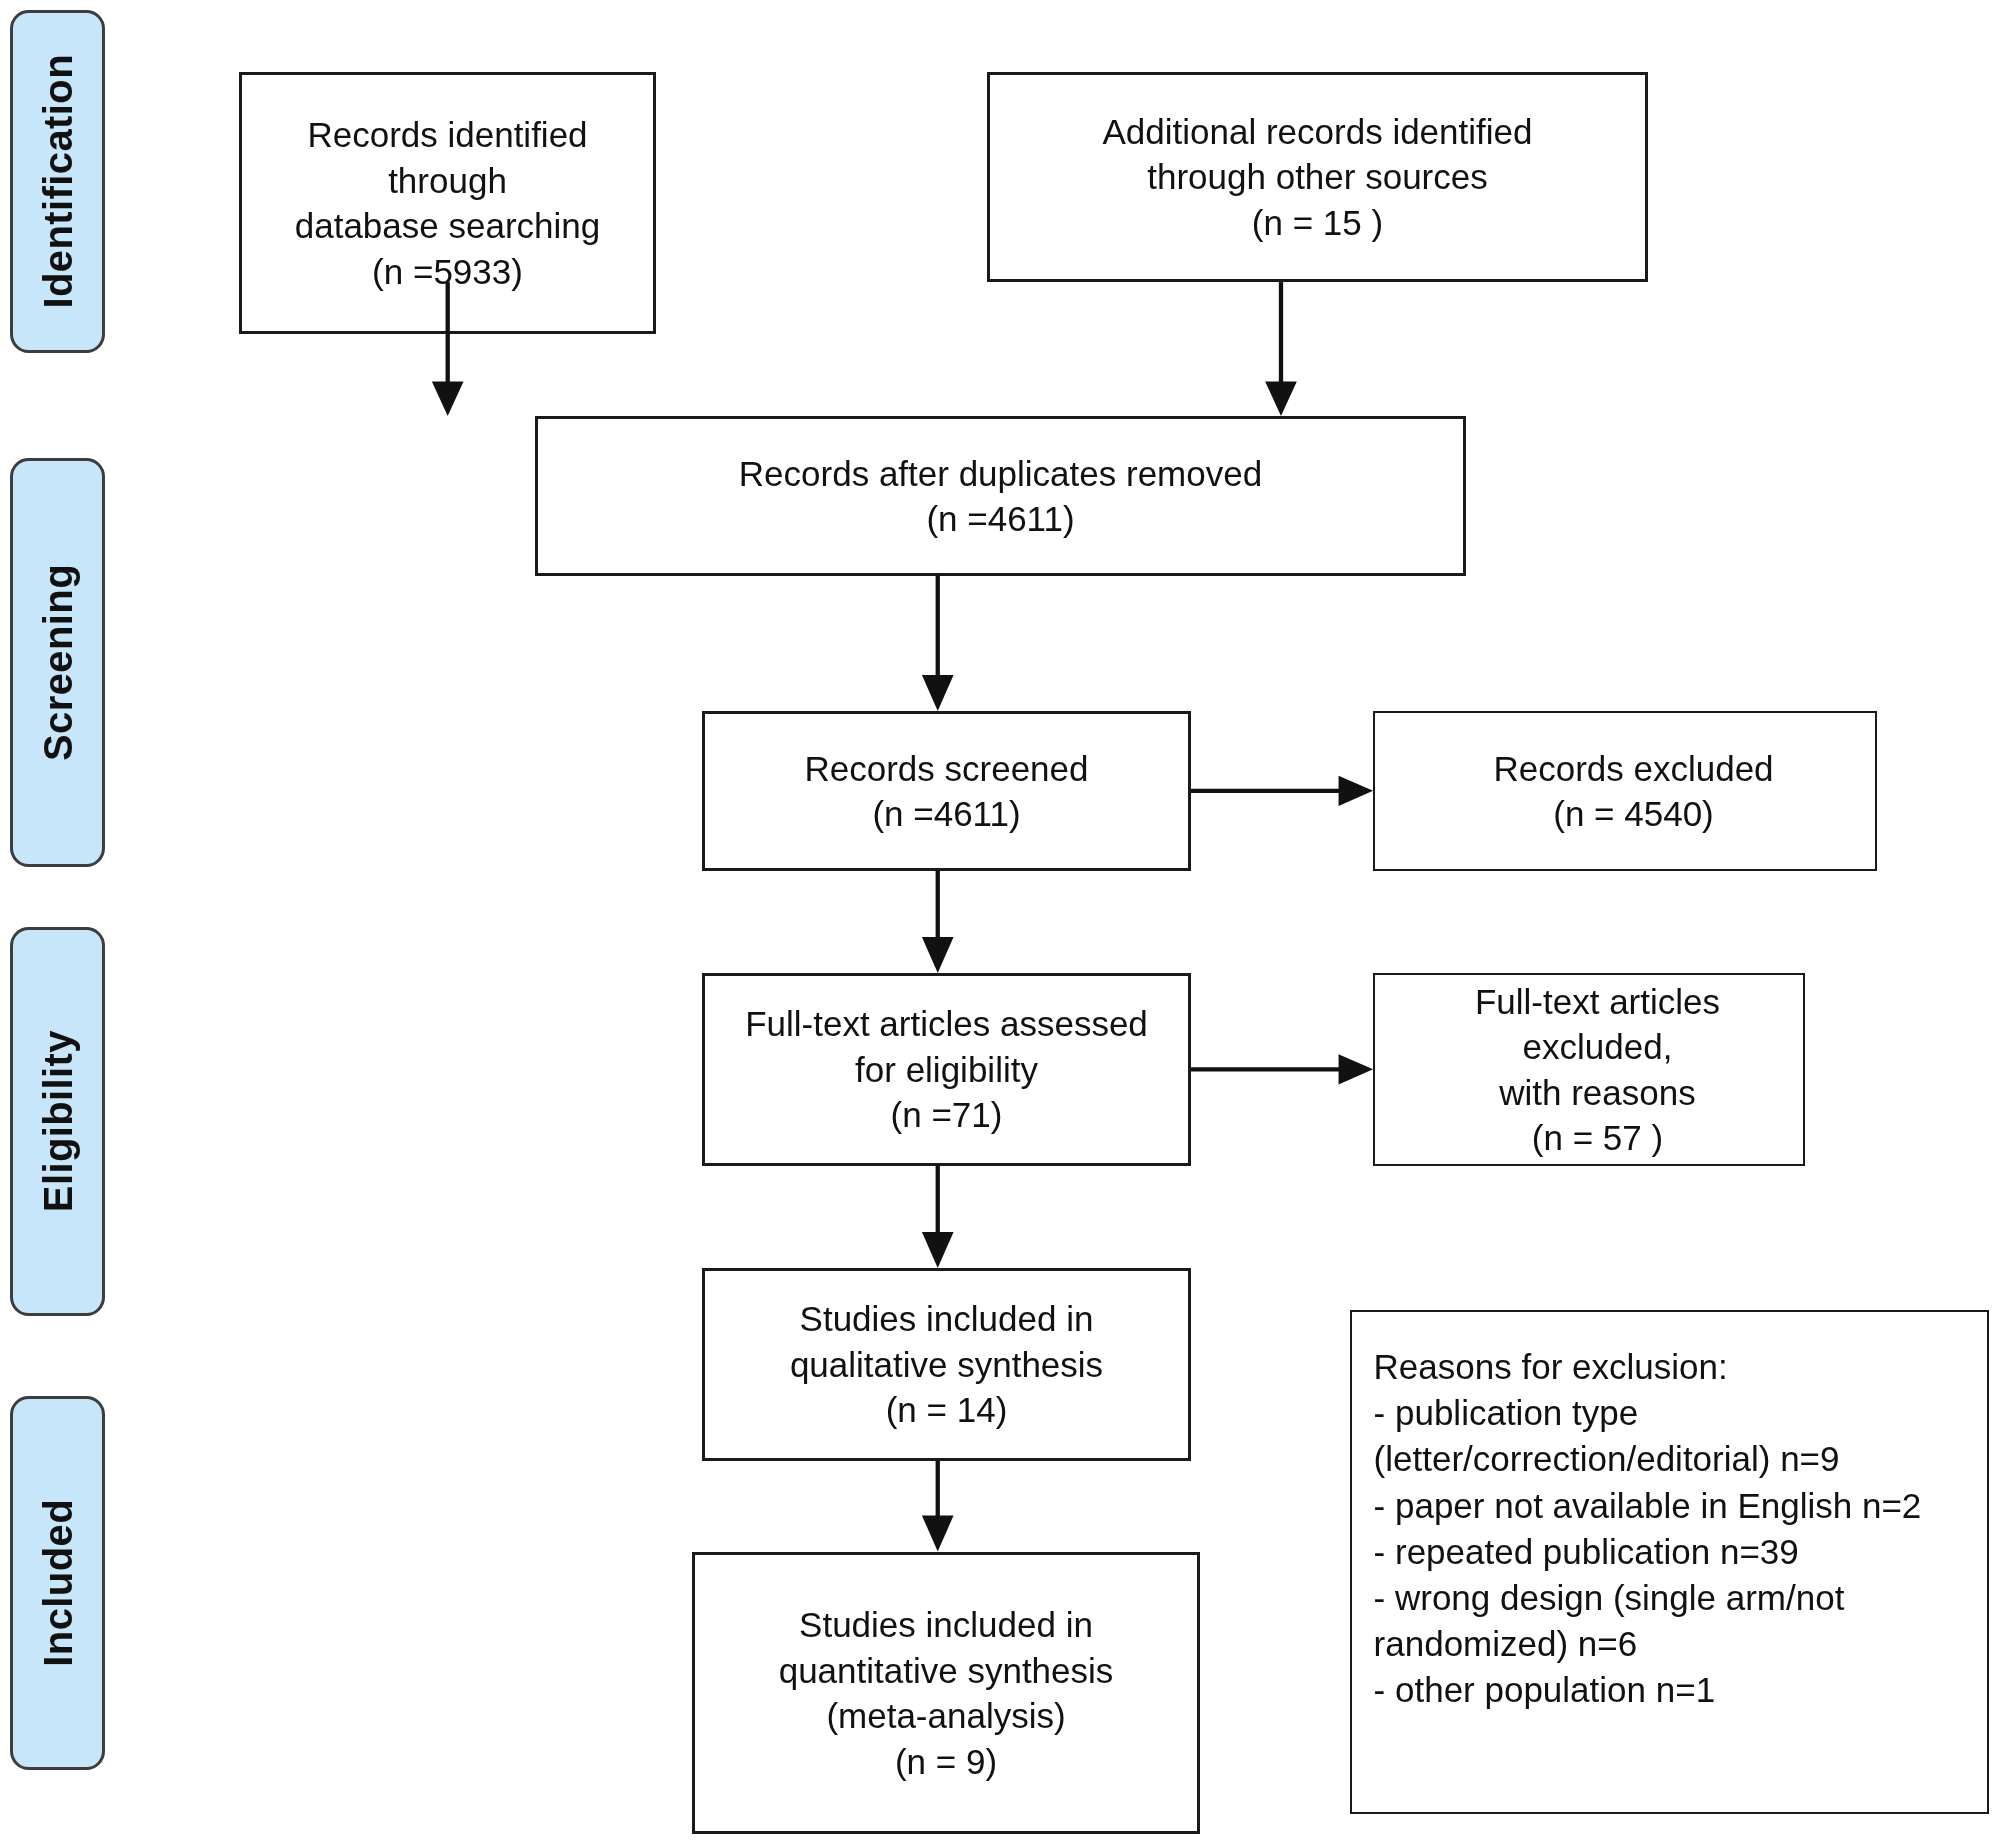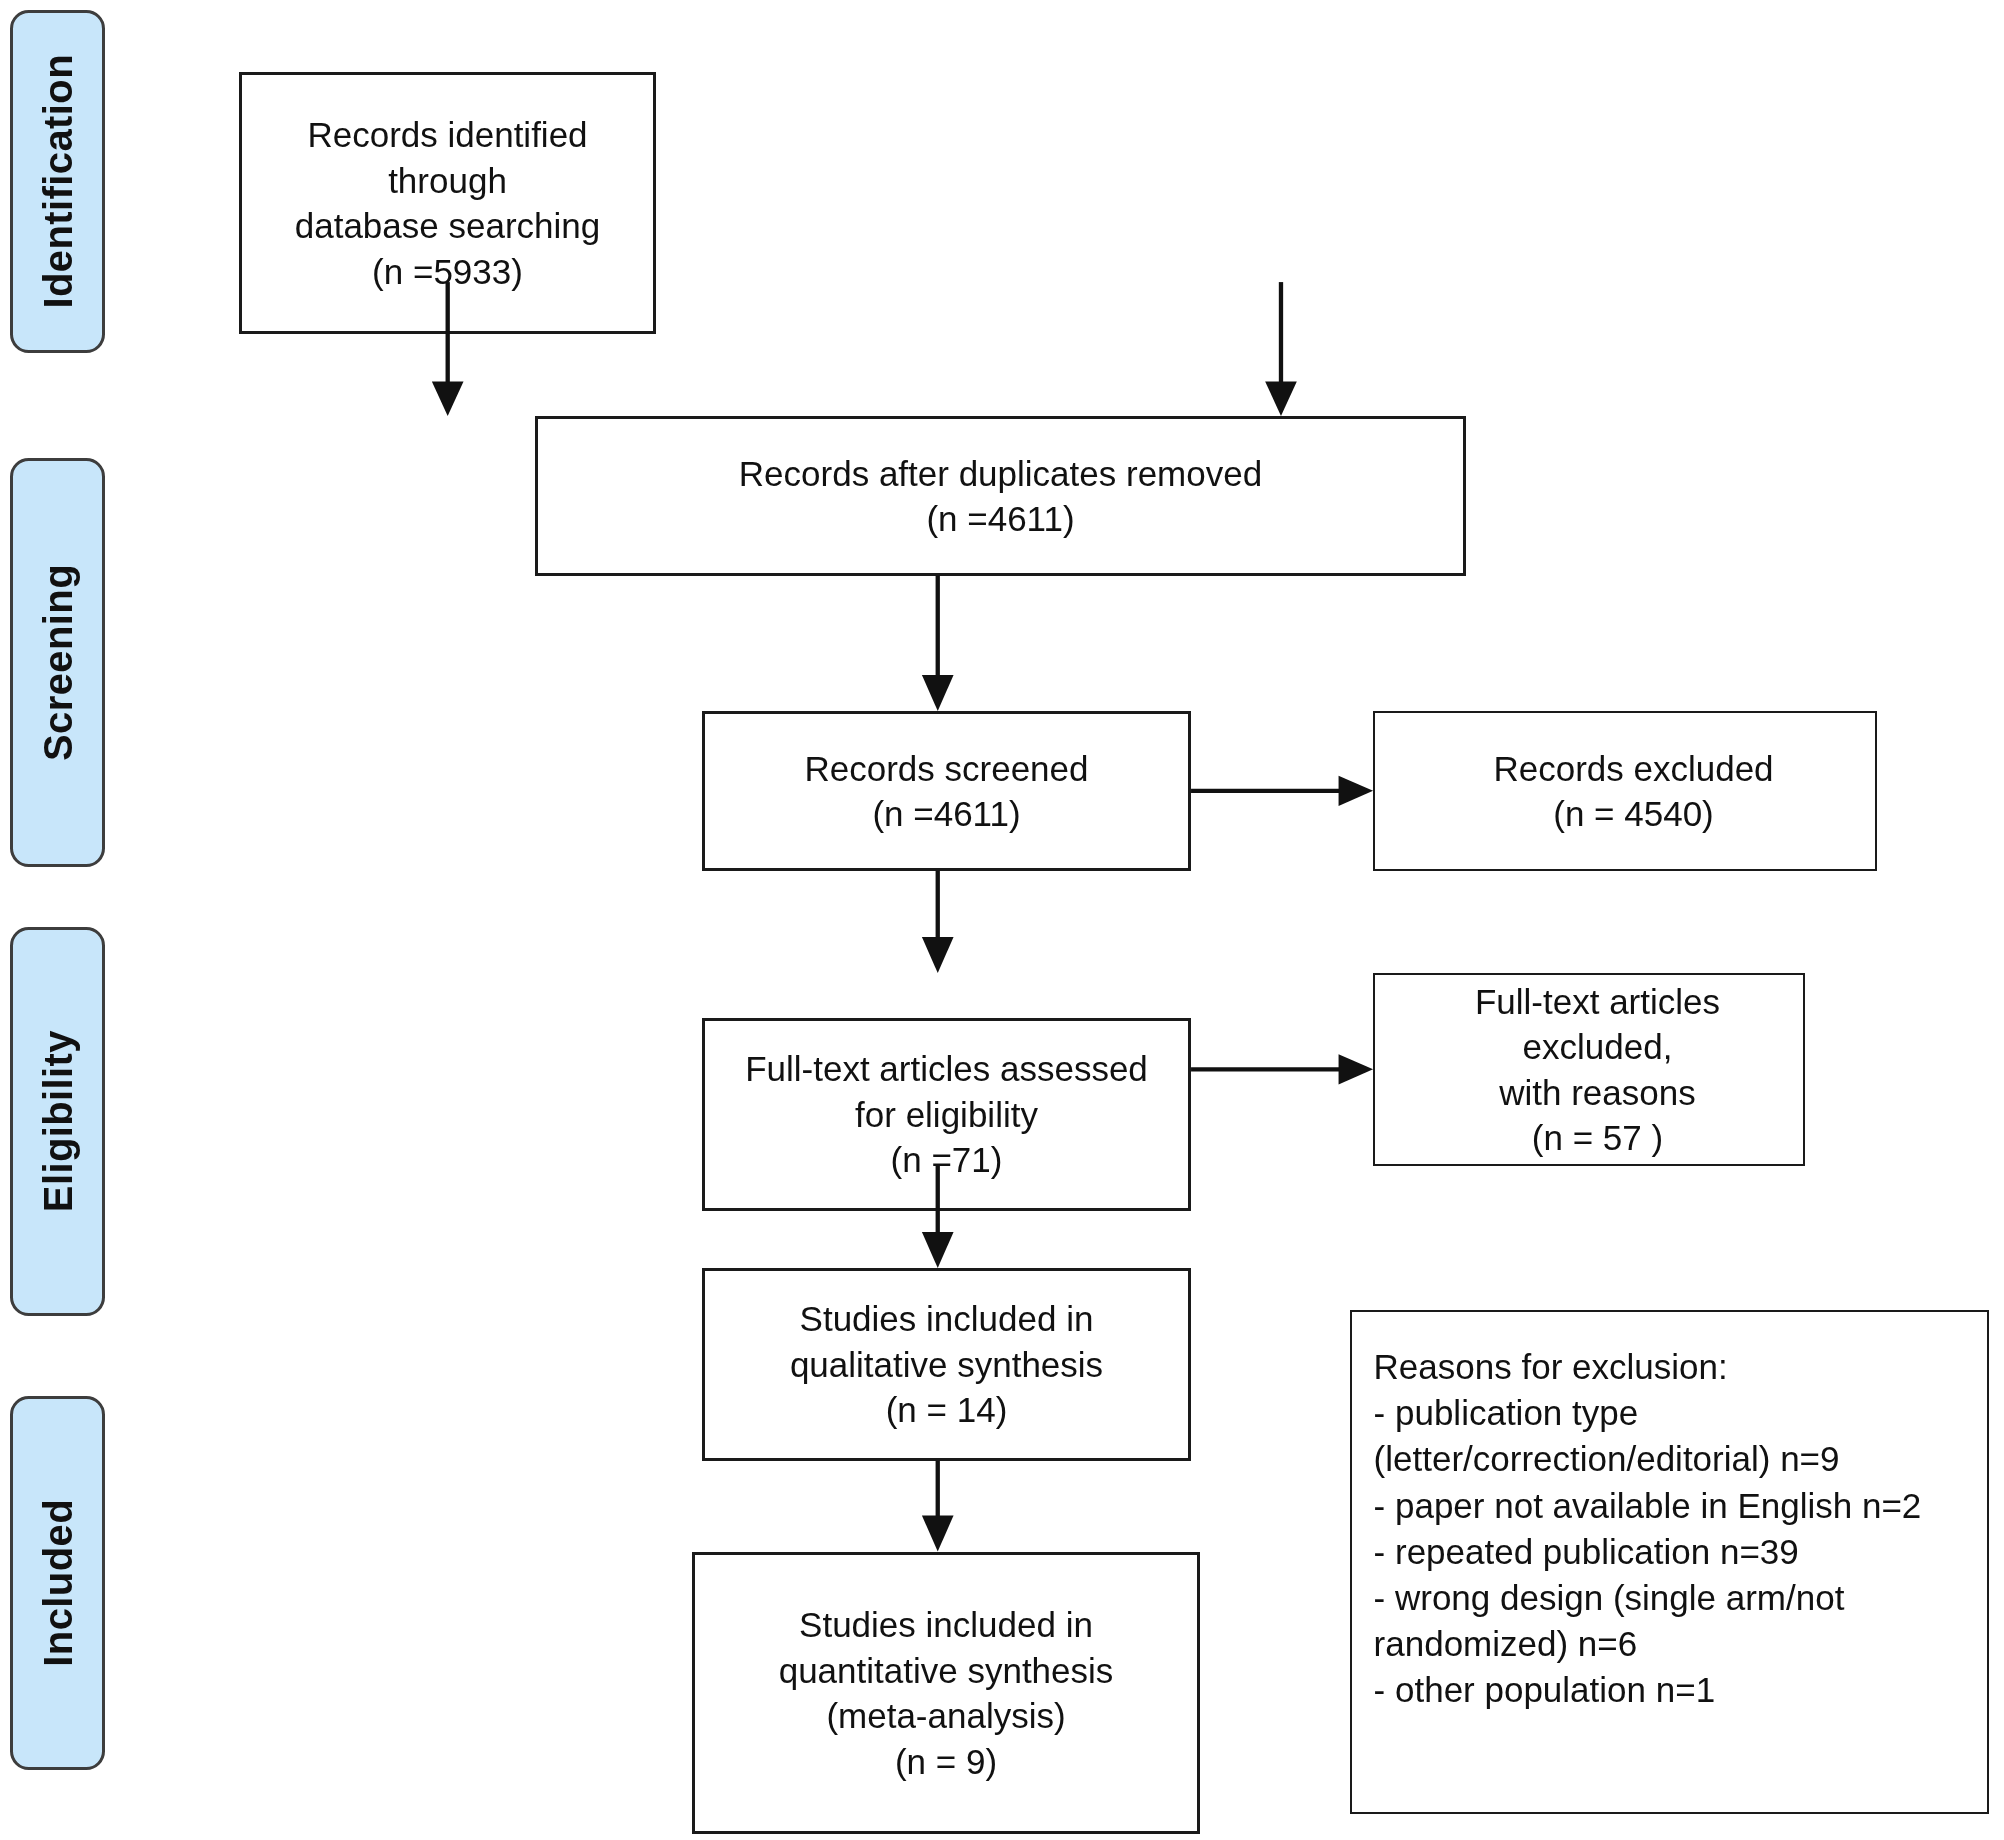--- a/index.html
+++ b/index.html
@@ -116,20 +116,25 @@
   <div class="stage-pill" style="left:10px; top:1396px; width:95px; height:374px;">
     <span class="pill-text">Included</span>
   </div>
 
   <div class="flow-box" style="left:239px; top:72px; width:417px; height:262px;">
     <div class="box-text">Records identified through
 database searching
 (n =5933)</div>
   </div>
 
+  <div class="flow-box" style="left:987px; top:72px; width:661px; height:210px;">
+    <div class="box-text">Additional records identified
+through other sources
+(n =  15 )</div>
+  </div>
 
   <div class="connector" style="left:0; top:0; width:2005px; height:1840px;">
     <svg width="2005" height="1840" viewBox="0 0 2786 2557">
       <path class="conn-line" d="M 622,392 L 622,556"></path>
       <polygon class="conn-head" points="622,578 600,530 644,530"></polygon>
     </svg>
   </div>
 
   <div class="connector" style="left:0; top:0; width:2005px; height:1840px;">
     <svg width="2005" height="1840" viewBox="0 0 2786 2557">
@@ -167,21 +172,21 @@
     </svg>
   </div>
 
   <div class="connector" style="left:0; top:0; width:2005px; height:1840px;">
     <svg width="2005" height="1840" viewBox="0 0 2786 2557">
       <path class="conn-line" d="M 1303,1210 L 1303,1328"></path>
       <polygon class="conn-head" points="1303,1352 1281,1302 1325,1302"></polygon>
     </svg>
   </div>
 
-  <div class="flow-box" style="left:702px; top:973px; width:489px; height:193px;margin-top:45px;">
+  <div class="flow-box" style="left:702px; top:973px; width:489px; height:193px;">
     <div class="box-text">Full-text articles assessed
 for eligibility
 (n =71)</div>
   </div>
 
   <div class="flow-box thin-border" style="left:1373px; top:973px; width:432px; height:193px;">
     <div class="box-text">Full-text articles excluded,
 with reasons
 (n =  57 )</div>
   </div>

